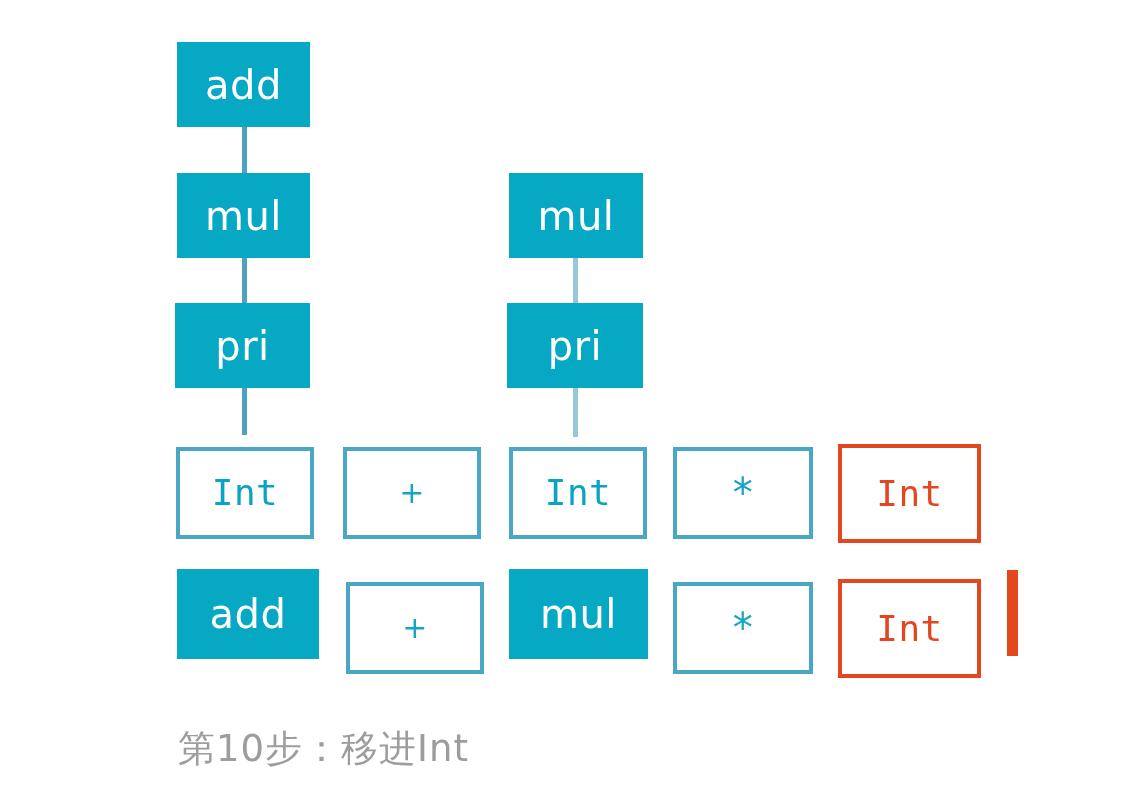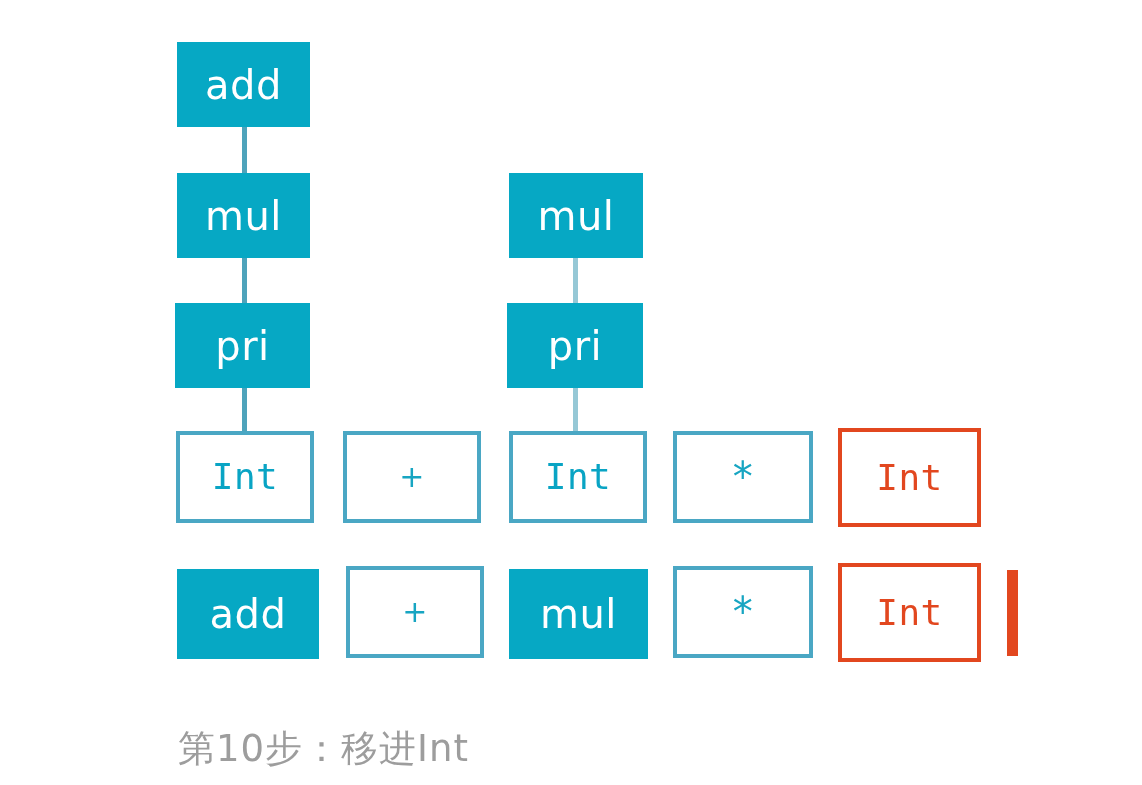--- a/index.html
+++ b/index.html
@@ -50,20 +50,21 @@
     font-size: 40px;
     font-weight: 400;
   }
   .node.outline {
     background: #ffffff;
     border: 4px solid #4aa7c4;
     color: #09a4c4;
     font-family: "DejaVu Sans Mono", "Liberation Mono", monospace;
     font-size: 36px;
     font-weight: 400;
+    margin-top: 16px;
   }
   .node.outline.danger {
     border-color: #e2471f;
     color: #e2471f;
   }
   .node.outline.op {
     font-family: "DejaVu Sans", "Liberation Sans", sans-serif;
     font-size: 30px;
     color: #17a5c2;
   }

